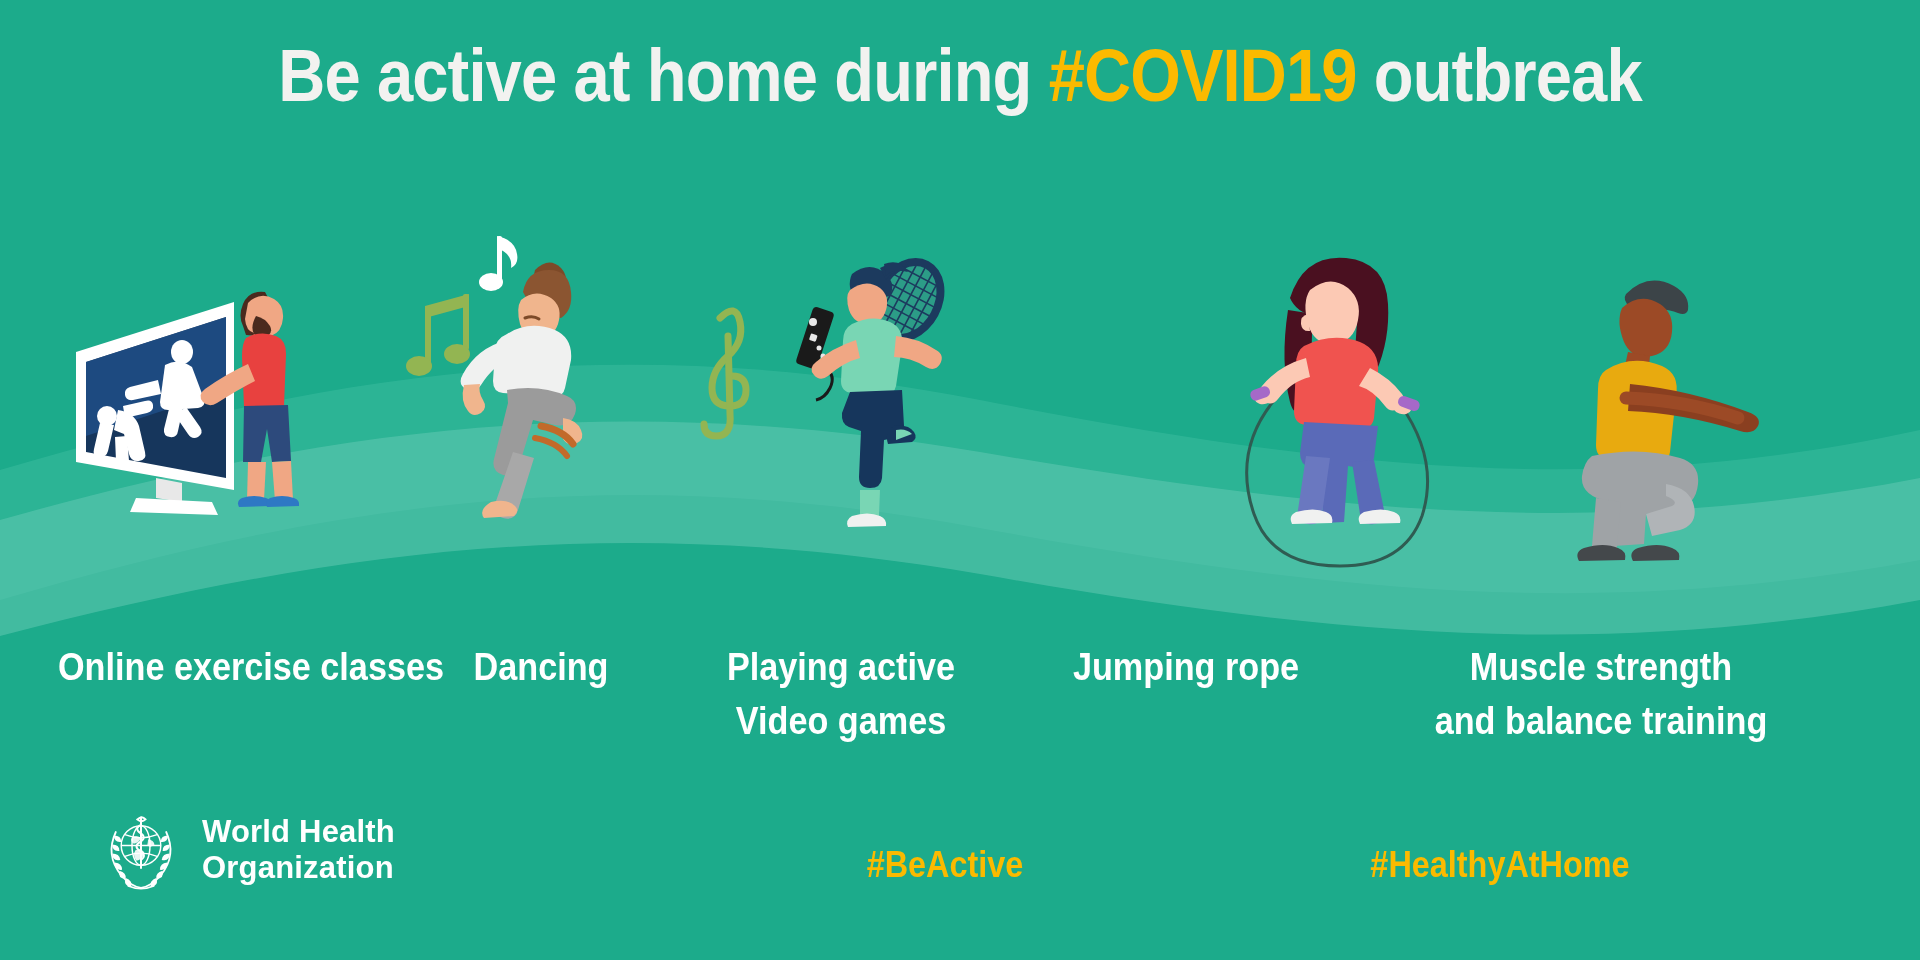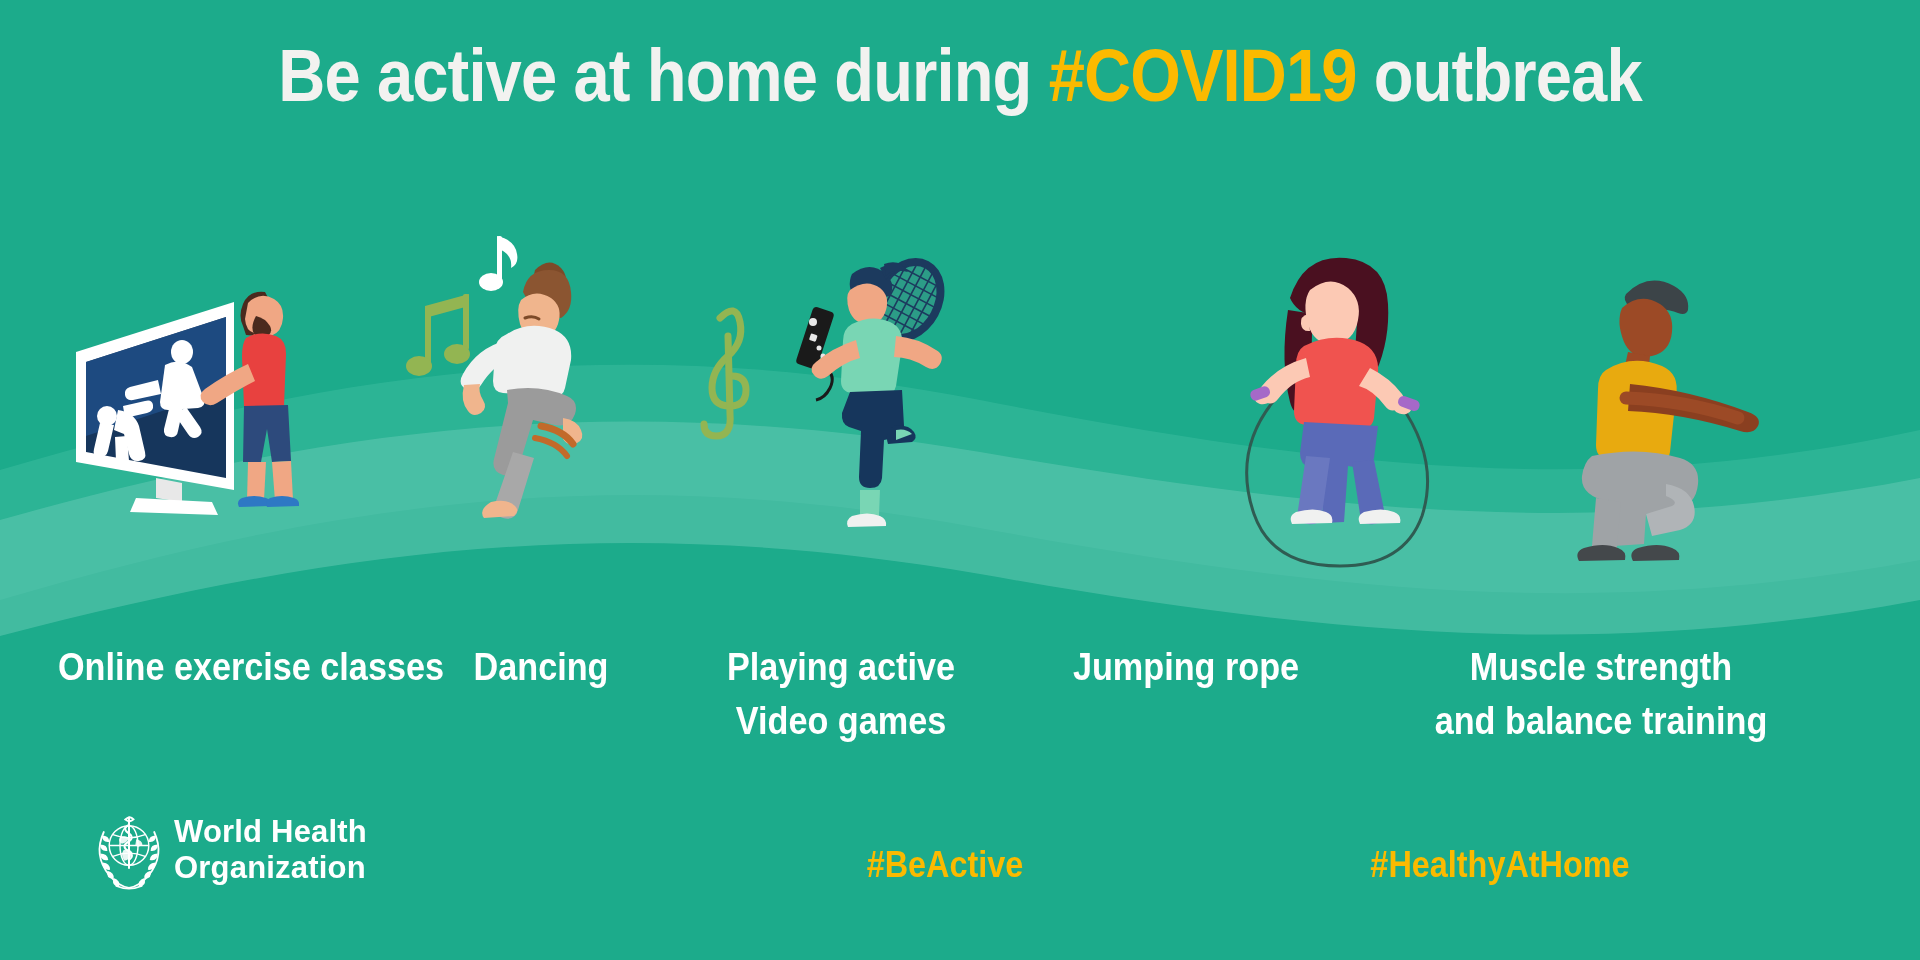--- a/index.html
+++ b/index.html
@@ -53,22 +53,22 @@
     font-size:38px;
     line-height:54px;
     font-stretch:condensed;
     transform:scaleX(0.9);
   }
   .caption span { display:block; }
 
   
   .footer { position:absolute; top:800px; left:0; width:1920px; height:130px; }
   .who-logo {
-    position:absolute; left:84px; top:5px;
-    display:flex; align-items:center; 
+    position:absolute; left:96px; top:5px;
+    display:flex; align-items:center; gap:16px;
   }
   .who-name {
     color:#FFFFFF;
     font-size:31px;
     line-height:36px;
     font-weight:600;
     letter-spacing:0.2px;
   }
   .who-name span { display:block; }
   .hashtag {

